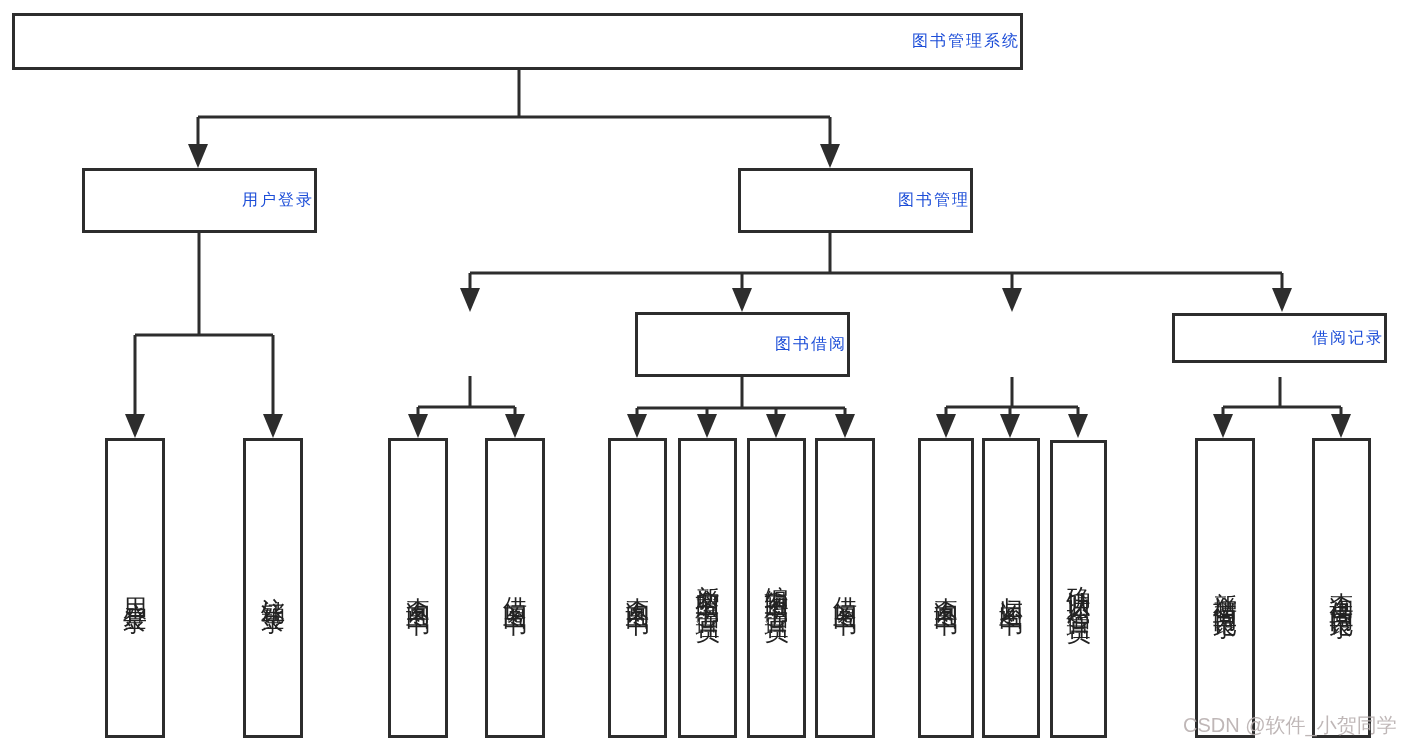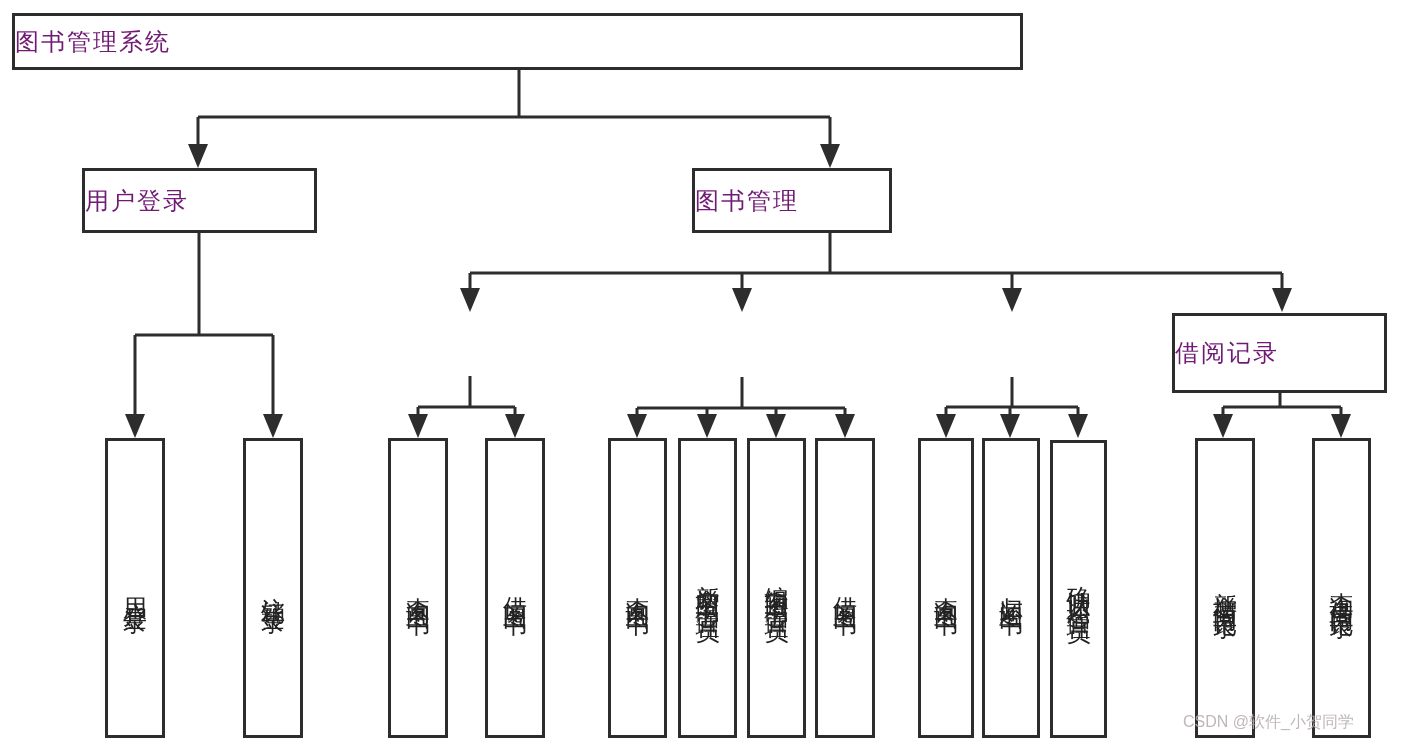--- a/index.html
+++ b/index.html
@@ -16,23 +16,23 @@
     left: 0; top: 0;
     width: 1405px; height: 747px;
   }
   .hbox {
     position: absolute;
     box-sizing: border-box;
     background: #ffffff;
     border: 3px solid #2d2d2d;
     display: flex;
     align-items: center;
-    justify-content: flex-start;
-    font-size: 24px;
-    color: #701a75;
+    justify-content: flex-end;
+    font-size: 16px;
+    color: #1d4ed8;
     letter-spacing: 2px;
     white-space: nowrap;
   }
   .vbox {
     position: absolute;
     box-sizing: border-box;
     background: #ffffff;
     border: 3px solid #2d2d2d;
     display: flex;
     align-items: center;
@@ -44,21 +44,21 @@
     font-size: 24px;
     letter-spacing: 5px;
     line-height: 1;
     color: #222222;
     white-space: nowrap;
   }
   #watermark {
     position: absolute;
     left: 1183px;
     top: 712px;
-    font-size: 16px;
+    font-size: 20px;
     color: #b9b0b0;
     opacity: 0.9;
     white-space: nowrap;
     z-index: 5;
   }
 </style>
 </head>
 <body>
 
 <div id="stage">
@@ -103,25 +103,28 @@
     </g>
   </svg>
 
   <div class="hbox" style="left:12px; top:13px; width:1011px; height:57px;">
     <span>图书管理系统</span>
   </div>
 
   <div class="hbox" style="left:82px; top:168px; width:235px; height:65px;">
     <span>用户登录</span>
   </div>
-  <div class="hbox" style="left:692px; top:168px; width:200px; height:65px;">
+  <div class="hbox" style="left:738px; top:168px; width:235px; height:65px;">
     <span>图书管理</span>
   </div>
 
-  <div class="hbox" style="left:1172px; top:313px; width:215px; height:80px;">
+  <div class="hbox" style="left:635px; top:312px; width:215px; height:65px;">
+    <span>图书借阅</span>
+  </div>
+  <div class="hbox" style="left:1172px; top:313px; width:215px; height:50px;">
     <span>借阅记录</span>
   </div>
 
   <div class="vbox" style="left:105px; top:438px; width:60px; height:300px;">
     <span class="vtext">用户登录</span>
   </div>
   <div class="vbox" style="left:243px; top:438px; width:60px; height:300px;">
     <span class="vtext">注销登录</span>
   </div>
 

